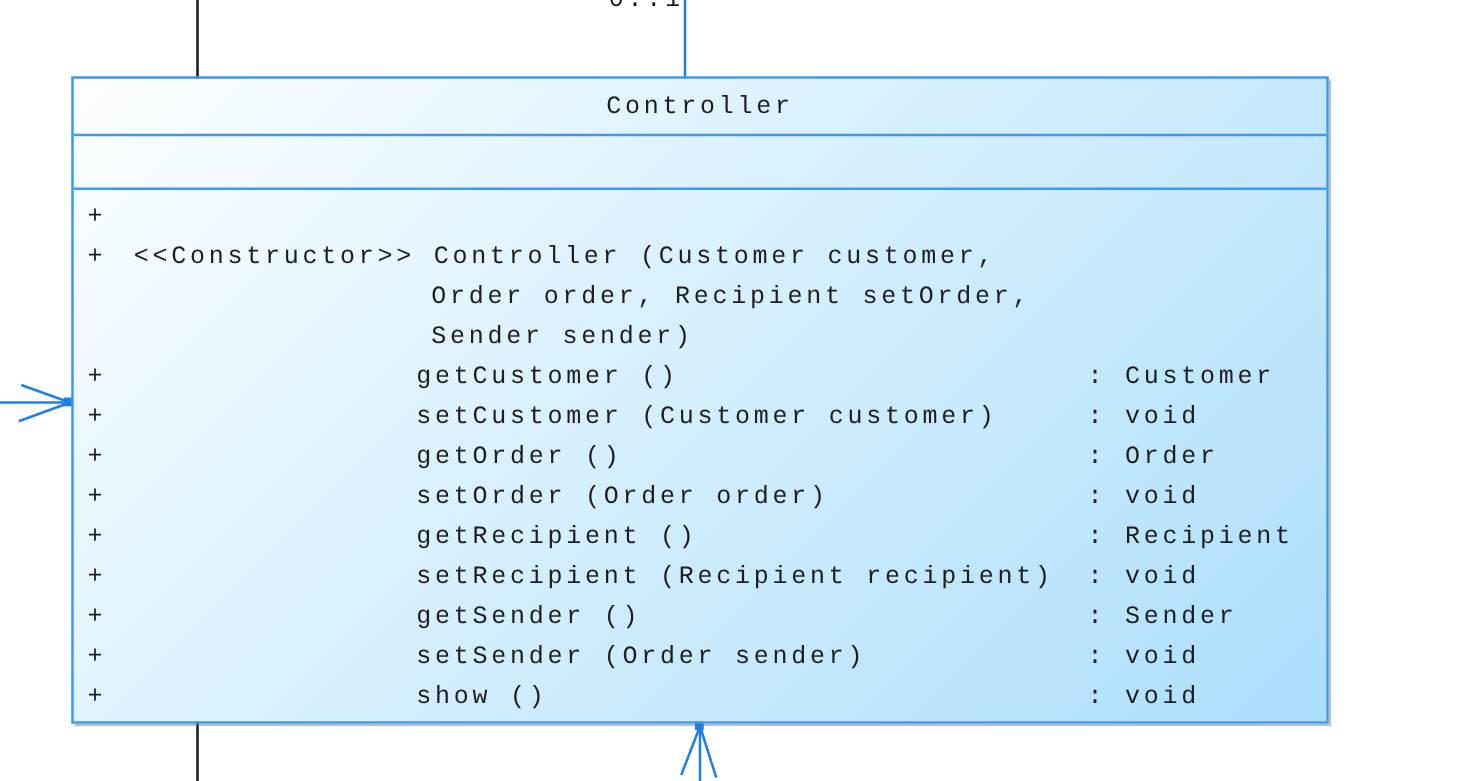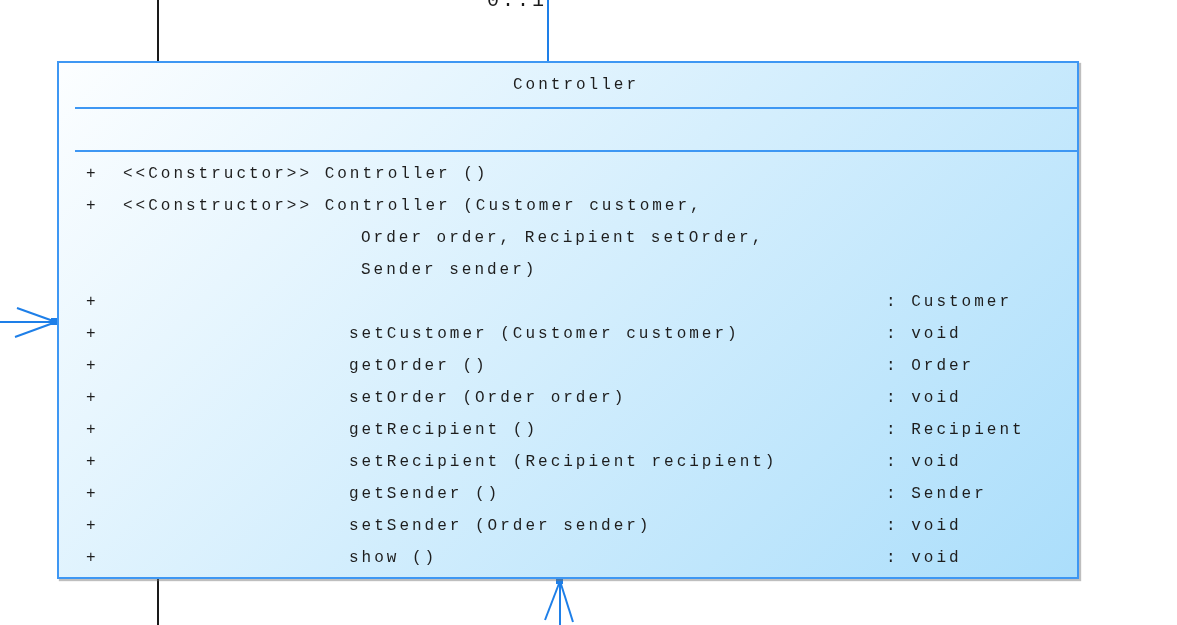--- a/index.html
+++ b/index.html
@@ -29,21 +29,21 @@
     white-space:pre;
   }
   .class-box{
     position:absolute;
     left:57px;top:61px;
     width:1002px;height:514px;
     z-index:1;
     border:2px solid var(--box-border);
     background:linear-gradient(135deg,var(--fill-start) 0%,var(--fill-end) 100%);
     box-shadow:2px 2px 1px rgba(110,110,110,0.45);
-    font-size:16px;letter-spacing:3px;padding-left:16px;
+    font-size:20px;letter-spacing:3px;
   }
   .compartment-title{
     height:44px;
     border-bottom:2px solid var(--box-border);
     display:flex;align-items:center;justify-content:center;
   }
   .compartment-attrs{
     height:41px;
     border-bottom:2px solid var(--box-border);
   }
@@ -85,25 +85,25 @@
   </svg>
 
   <span class="mult-label">0..1</span>
 
   <div class="class-box">
     <div class="compartment-title">
       <span>Controller</span>
     </div>
     <div class="compartment-attrs"></div>
     <div class="compartment-ops">
-        <div class="op-line"><span class="vis">+</span><span class="stereo-line">&lt;&lt;Constructor&gt;&gt; Controller ()</span></div>
+        <div class="op-line"><span class="vis">+</span></div>
         <div class="op-line"><span class="vis">+</span><span class="stereo-line">&lt;&lt;Constructor&gt;&gt; Controller (Customer customer,</span></div>
         <div class="op-line"><span class="cont-line">Order order, Recipient setOrder,</span></div>
         <div class="op-line"><span class="cont-line">Sender sender)</span></div>
-        <div class="op-line"><span class="vis">+</span><span class="op-ret">: Customer</span></div>
+        <div class="op-line"><span class="vis">+</span><span class="op-name">getCustomer ()</span><span class="op-ret">: Customer</span></div>
         <div class="op-line"><span class="vis">+</span><span class="op-name">setCustomer (Customer customer)</span><span class="op-ret">: void</span></div>
         <div class="op-line"><span class="vis">+</span><span class="op-name">getOrder ()</span><span class="op-ret">: Order</span></div>
         <div class="op-line"><span class="vis">+</span><span class="op-name">setOrder (Order order)</span><span class="op-ret">: void</span></div>
         <div class="op-line"><span class="vis">+</span><span class="op-name">getRecipient ()</span><span class="op-ret">: Recipient</span></div>
         <div class="op-line"><span class="vis">+</span><span class="op-name">setRecipient (Recipient recipient)</span><span class="op-ret">: void</span></div>
         <div class="op-line"><span class="vis">+</span><span class="op-name">getSender ()</span><span class="op-ret">: Sender</span></div>
         <div class="op-line"><span class="vis">+</span><span class="op-name">setSender (Order sender)</span><span class="op-ret">: void</span></div>
         <div class="op-line"><span class="vis">+</span><span class="op-name">show ()</span><span class="op-ret">: void</span></div>
       </div>
   </div>

